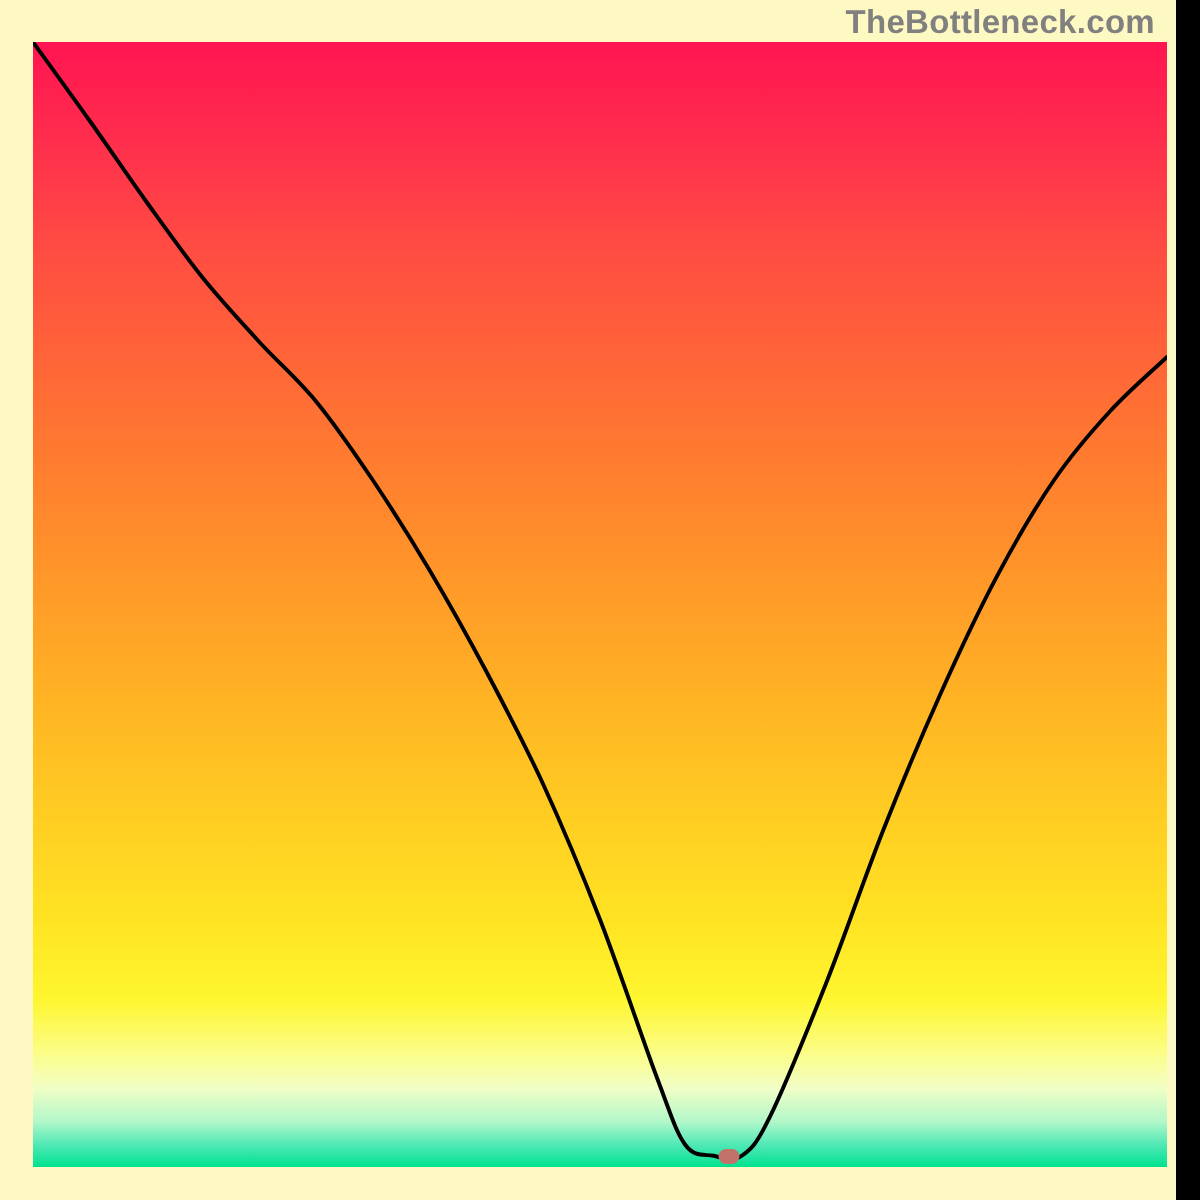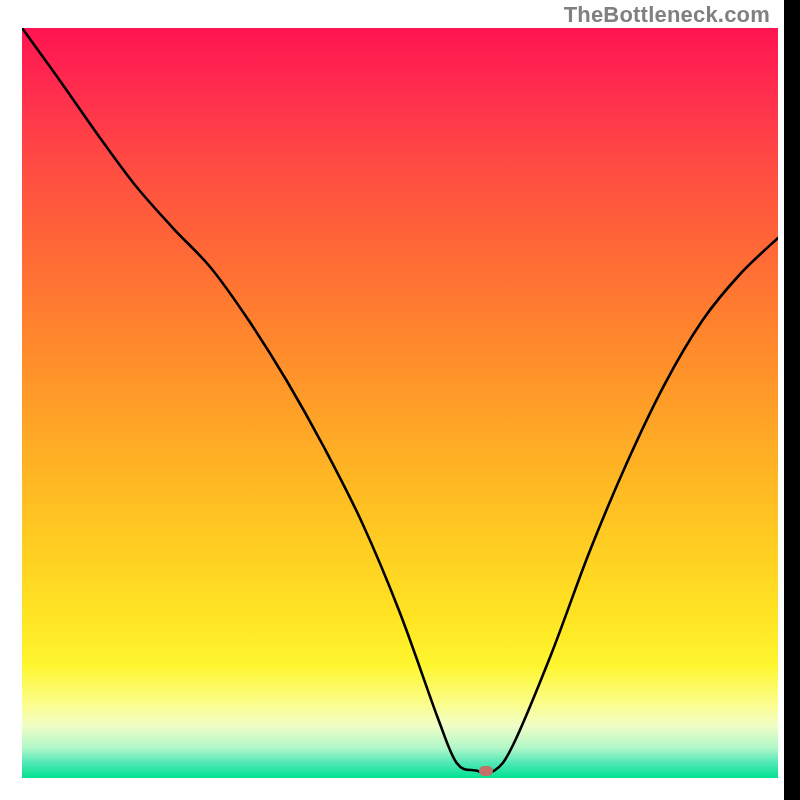--- a/index.html
+++ b/index.html
@@ -10,21 +10,21 @@
     background: #000;
     font-family: Arial, Helvetica, sans-serif;
     overflow: hidden;
   }
   .frame {
     position: absolute;
     left: 0;
     top: 0;
     width: 784px;
     height: 800px;
-    background: #ffffff;
+    background: #fef9c3;
   }
   .watermark {
     position: absolute;
     top: 2px;
     right: 14px;
     font-size: 22px;
     font-weight: 600;
     color: #808080;
     letter-spacing: 0.2px;
     z-index: 5;

